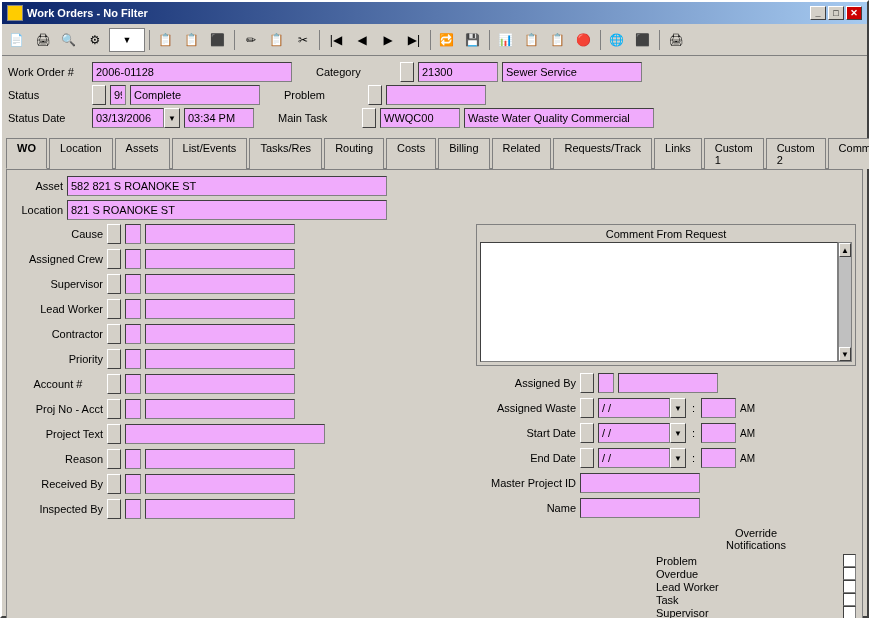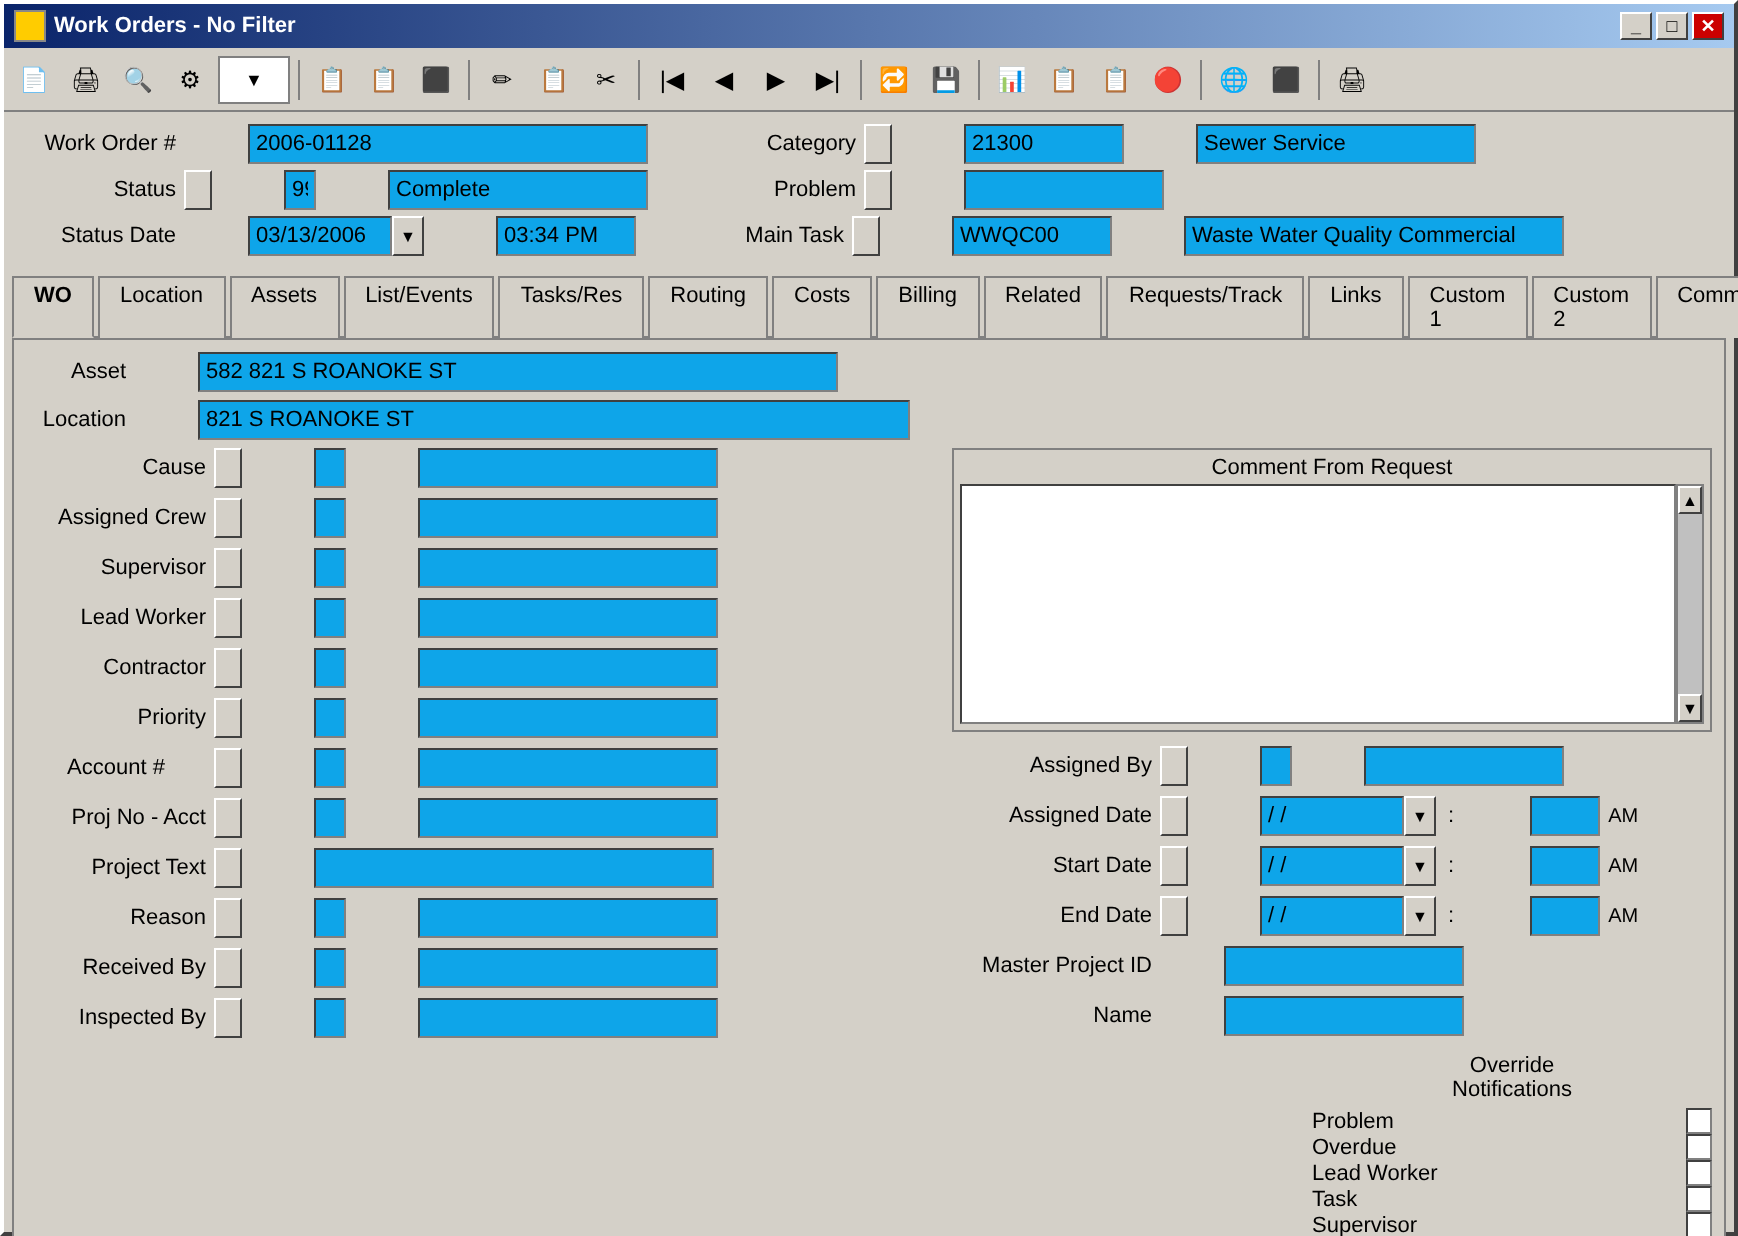--- a/index.html
+++ b/index.html
@@ -104,35 +104,33 @@
       background: #d4d0c8;
       padding: 2px;
     }
     .form-row {
       display: flex;
       align-items: center;
       margin-bottom: 3px;
       gap: 4px;
     }
     .field-label {
-      text-align: right;
       min-width: 80px;
       font-size: 11px;
       color: #000;
     }
     .win-input {
-      background: #0ea5e9;
+      background: #f0abfc;
       border: 1px solid #808080;
       border-top-color: #404040;
       border-left-color: #404040;
       height: 20px;
       padding: 1px 3px;
       font-size: 11px;
       font-family: inherit;
-      margin-left: 32px;
     }
     .win-input-sm { width: 16px; }
     .win-input-md { width: 80px; }
     .win-input-xl { width: 200px; }
     .indicator-btn {
       width: 14px;
       height: 20px;
       background: #d4d0c8;
       border: 1px solid #fff;
       border-right-color: #404040;
@@ -359,21 +357,21 @@
     </div>
 
     <div class="main-panel">
 
       <div class="panel-row">
         <span style="min-width:50px;text-align:right;">Asset</span>
         <input class="win-input" style="width: 320px;" type="text" value="582 821 S ROANOKE ST">
       </div>
       <div class="panel-row">
         <span style="min-width:50px;text-align:right;">Location</span>
-        <input class="win-input" style="width: 356px;" type="text" value="821 S ROANOKE ST">
+        <input class="win-input" style="width: 320px;" type="text" value="821 S ROANOKE ST">
       </div>
 
       <div class="two-col">
 
         <div class="left-col">
 
           <div class="panel-row">
             <span style="min-width:90px;text-align:right;">Cause</span>
             <div class="indicator-btn"></div>
             <input class="win-input win-input-sm" type="text" value="" style="">
@@ -471,21 +469,21 @@
             </div>
           </div>
 
           <div class="panel-row">
             <span style="min-width:100px;text-align:right;">Assigned By</span>
             <div class="indicator-btn"></div>
             <input class="win-input win-input-sm" type="text" value="" style="">
             <input class="win-input" style="width: 100px;" type="text" value="">
           </div>
           <div class="panel-row">
-            <span style="min-width:100px;text-align:right;">Assigned Date</span>
+            <span style="min-width:100px;text-align:right;">Assigned Waste</span>
             <div class="indicator-btn"></div>
             <div class="date-field">
               <input class="win-input date-input" type="text" value="/ /" style="">
               <div class="dropdown-btn">▼</div>
             </div>
             <span style="margin:0 2px;">:</span>
             <input class="win-input" style="width: 35px;" type="text" value="">
             <span style="font-size:10px;">AM</span>
           </div>
           <div class="panel-row">

